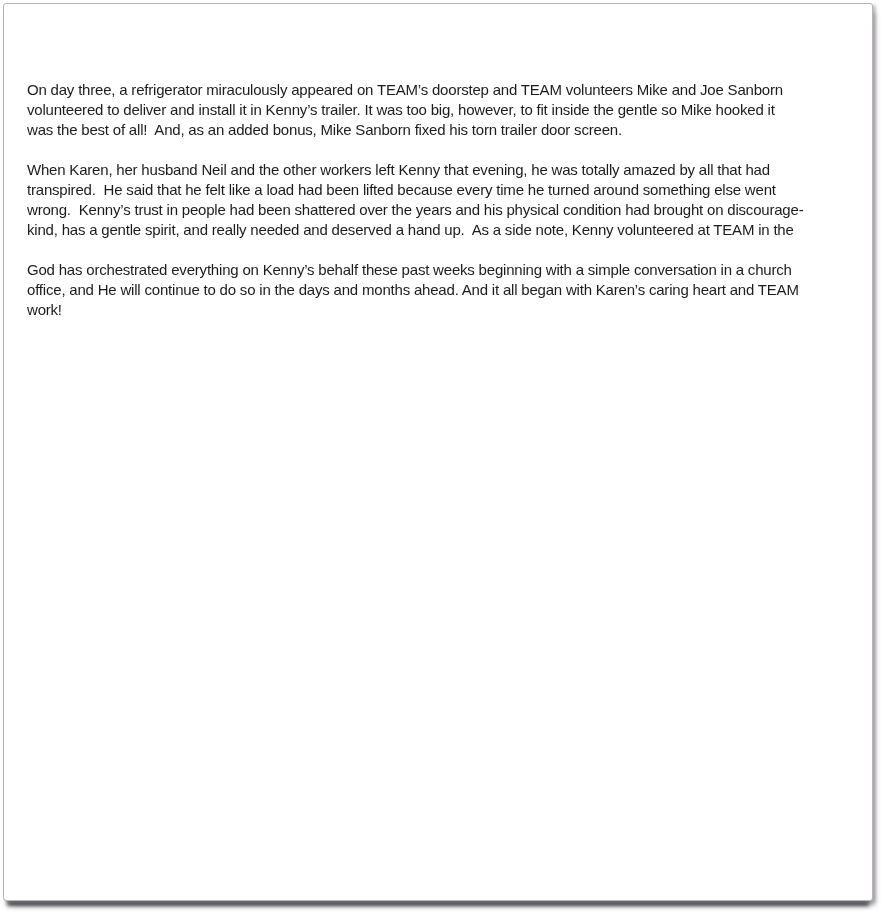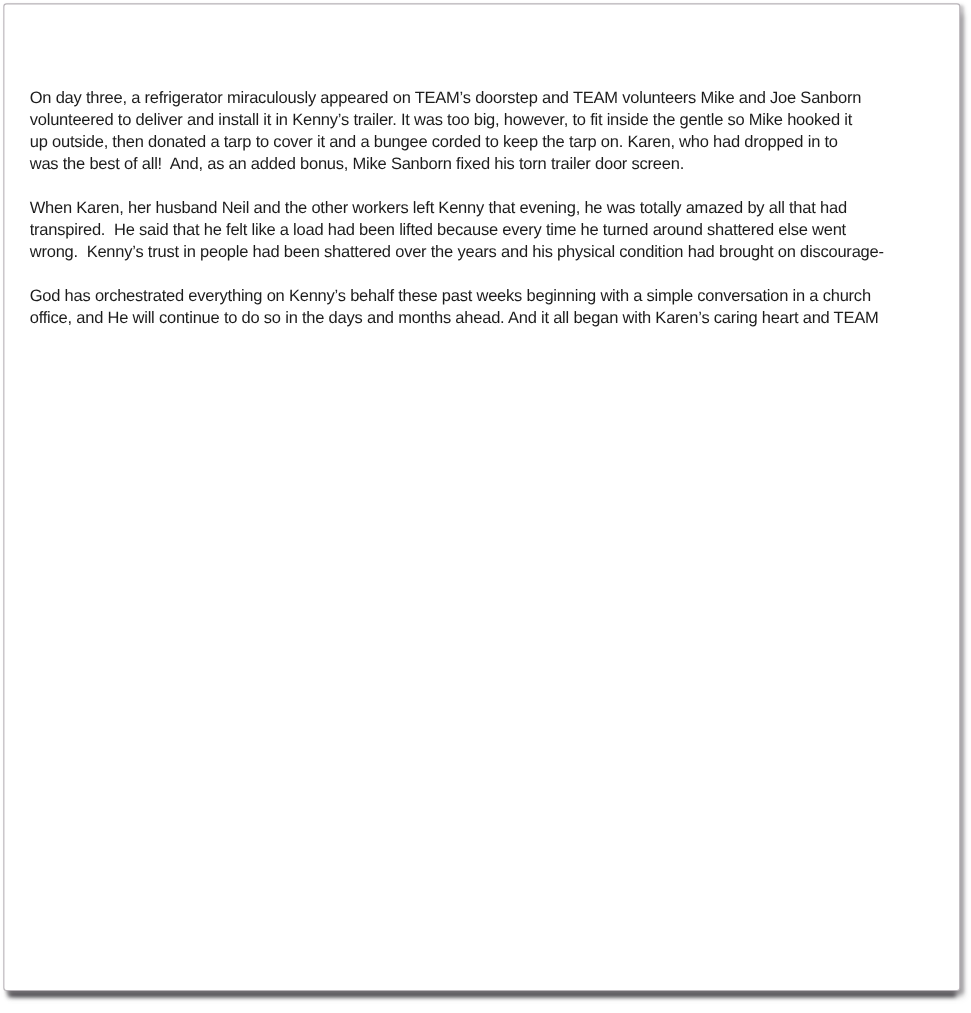--- a/index.html
+++ b/index.html
@@ -43,29 +43,30 @@
 </style>
 </head>
 <body>
 
 <div class="page">
   <div class="doc-text">
 
     <div class="paragraph">
       <div class="line">On day three, a refrigerator miraculously appeared on TEAM’s doorstep and TEAM volunteers Mike and Joe Sanborn</div>
       <div class="line">volunteered to deliver and install it in Kenny’s trailer. It was too big, however, to fit inside the gentle so Mike hooked it</div>
-      <div class="line">up outside, then donated a tarp to cover it and a bungee corded to keep the tarp on. Karen, who had dropped in to</div>
       <div class="line">was the best of all!  And, as an added bonus, Mike Sanborn fixed his torn trailer door screen.</div>
     </div>
 
     <div class="paragraph">
       <div class="line">When Karen, her husband Neil and the other workers left Kenny that evening, he was totally amazed by all that had</div>
-      <div class="line">transpired.  He said that he felt like a load had been lifted because every time he turned around shattered else went</div>
+      <div class="line">transpired.  He said that he felt like a load had been lifted because every time he turned around something else went</div>
       <div class="line">wrong.  Kenny’s trust in people had been shattered over the years and his physical condition had brought on discourage-</div>
+      <div class="line">kind, has a gentle spirit, and really needed and deserved a hand up.  As a side note, Kenny volunteered at TEAM in the</div>
     </div>
 
     <div class="paragraph">
       <div class="line">God has orchestrated everything on Kenny’s behalf these past weeks beginning with a simple conversation in a church</div>
       <div class="line">office, and He will continue to do so in the days and months ahead. And it all began with Karen’s caring heart and TEAM</div>
+      <div class="line">work!</div>
     </div>
 
   </div>
 </div>
 
 </body></html>

